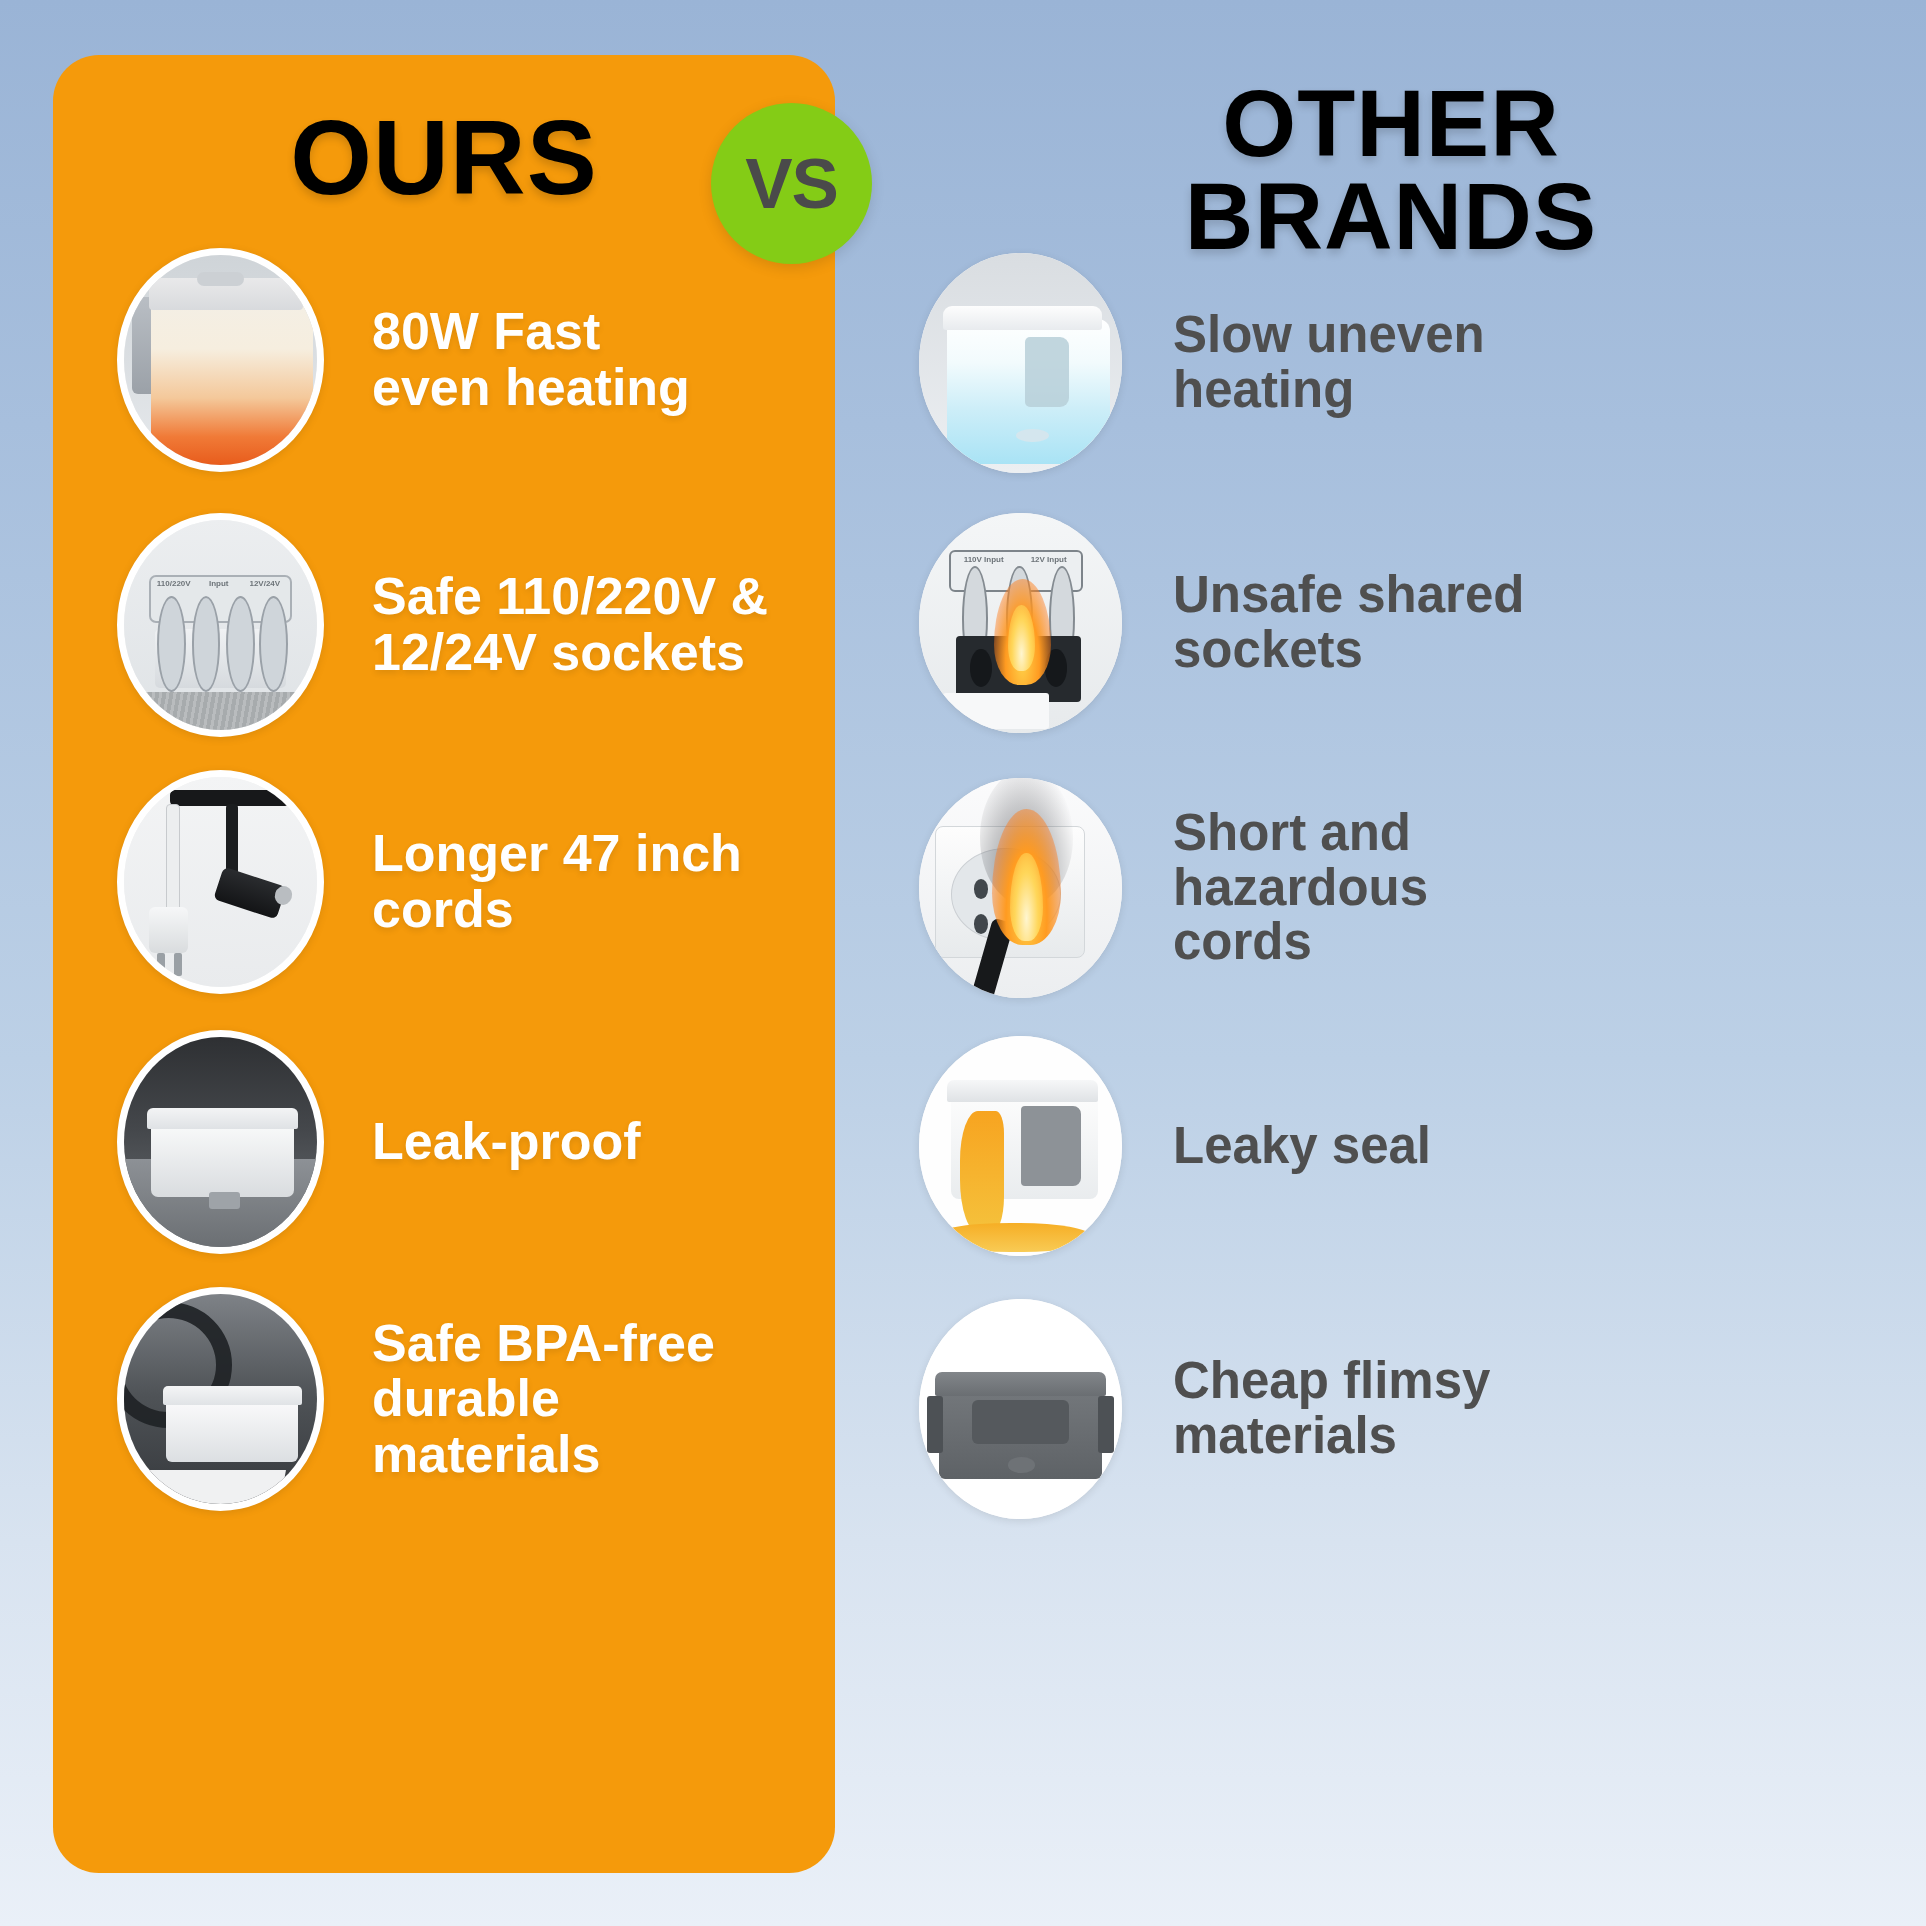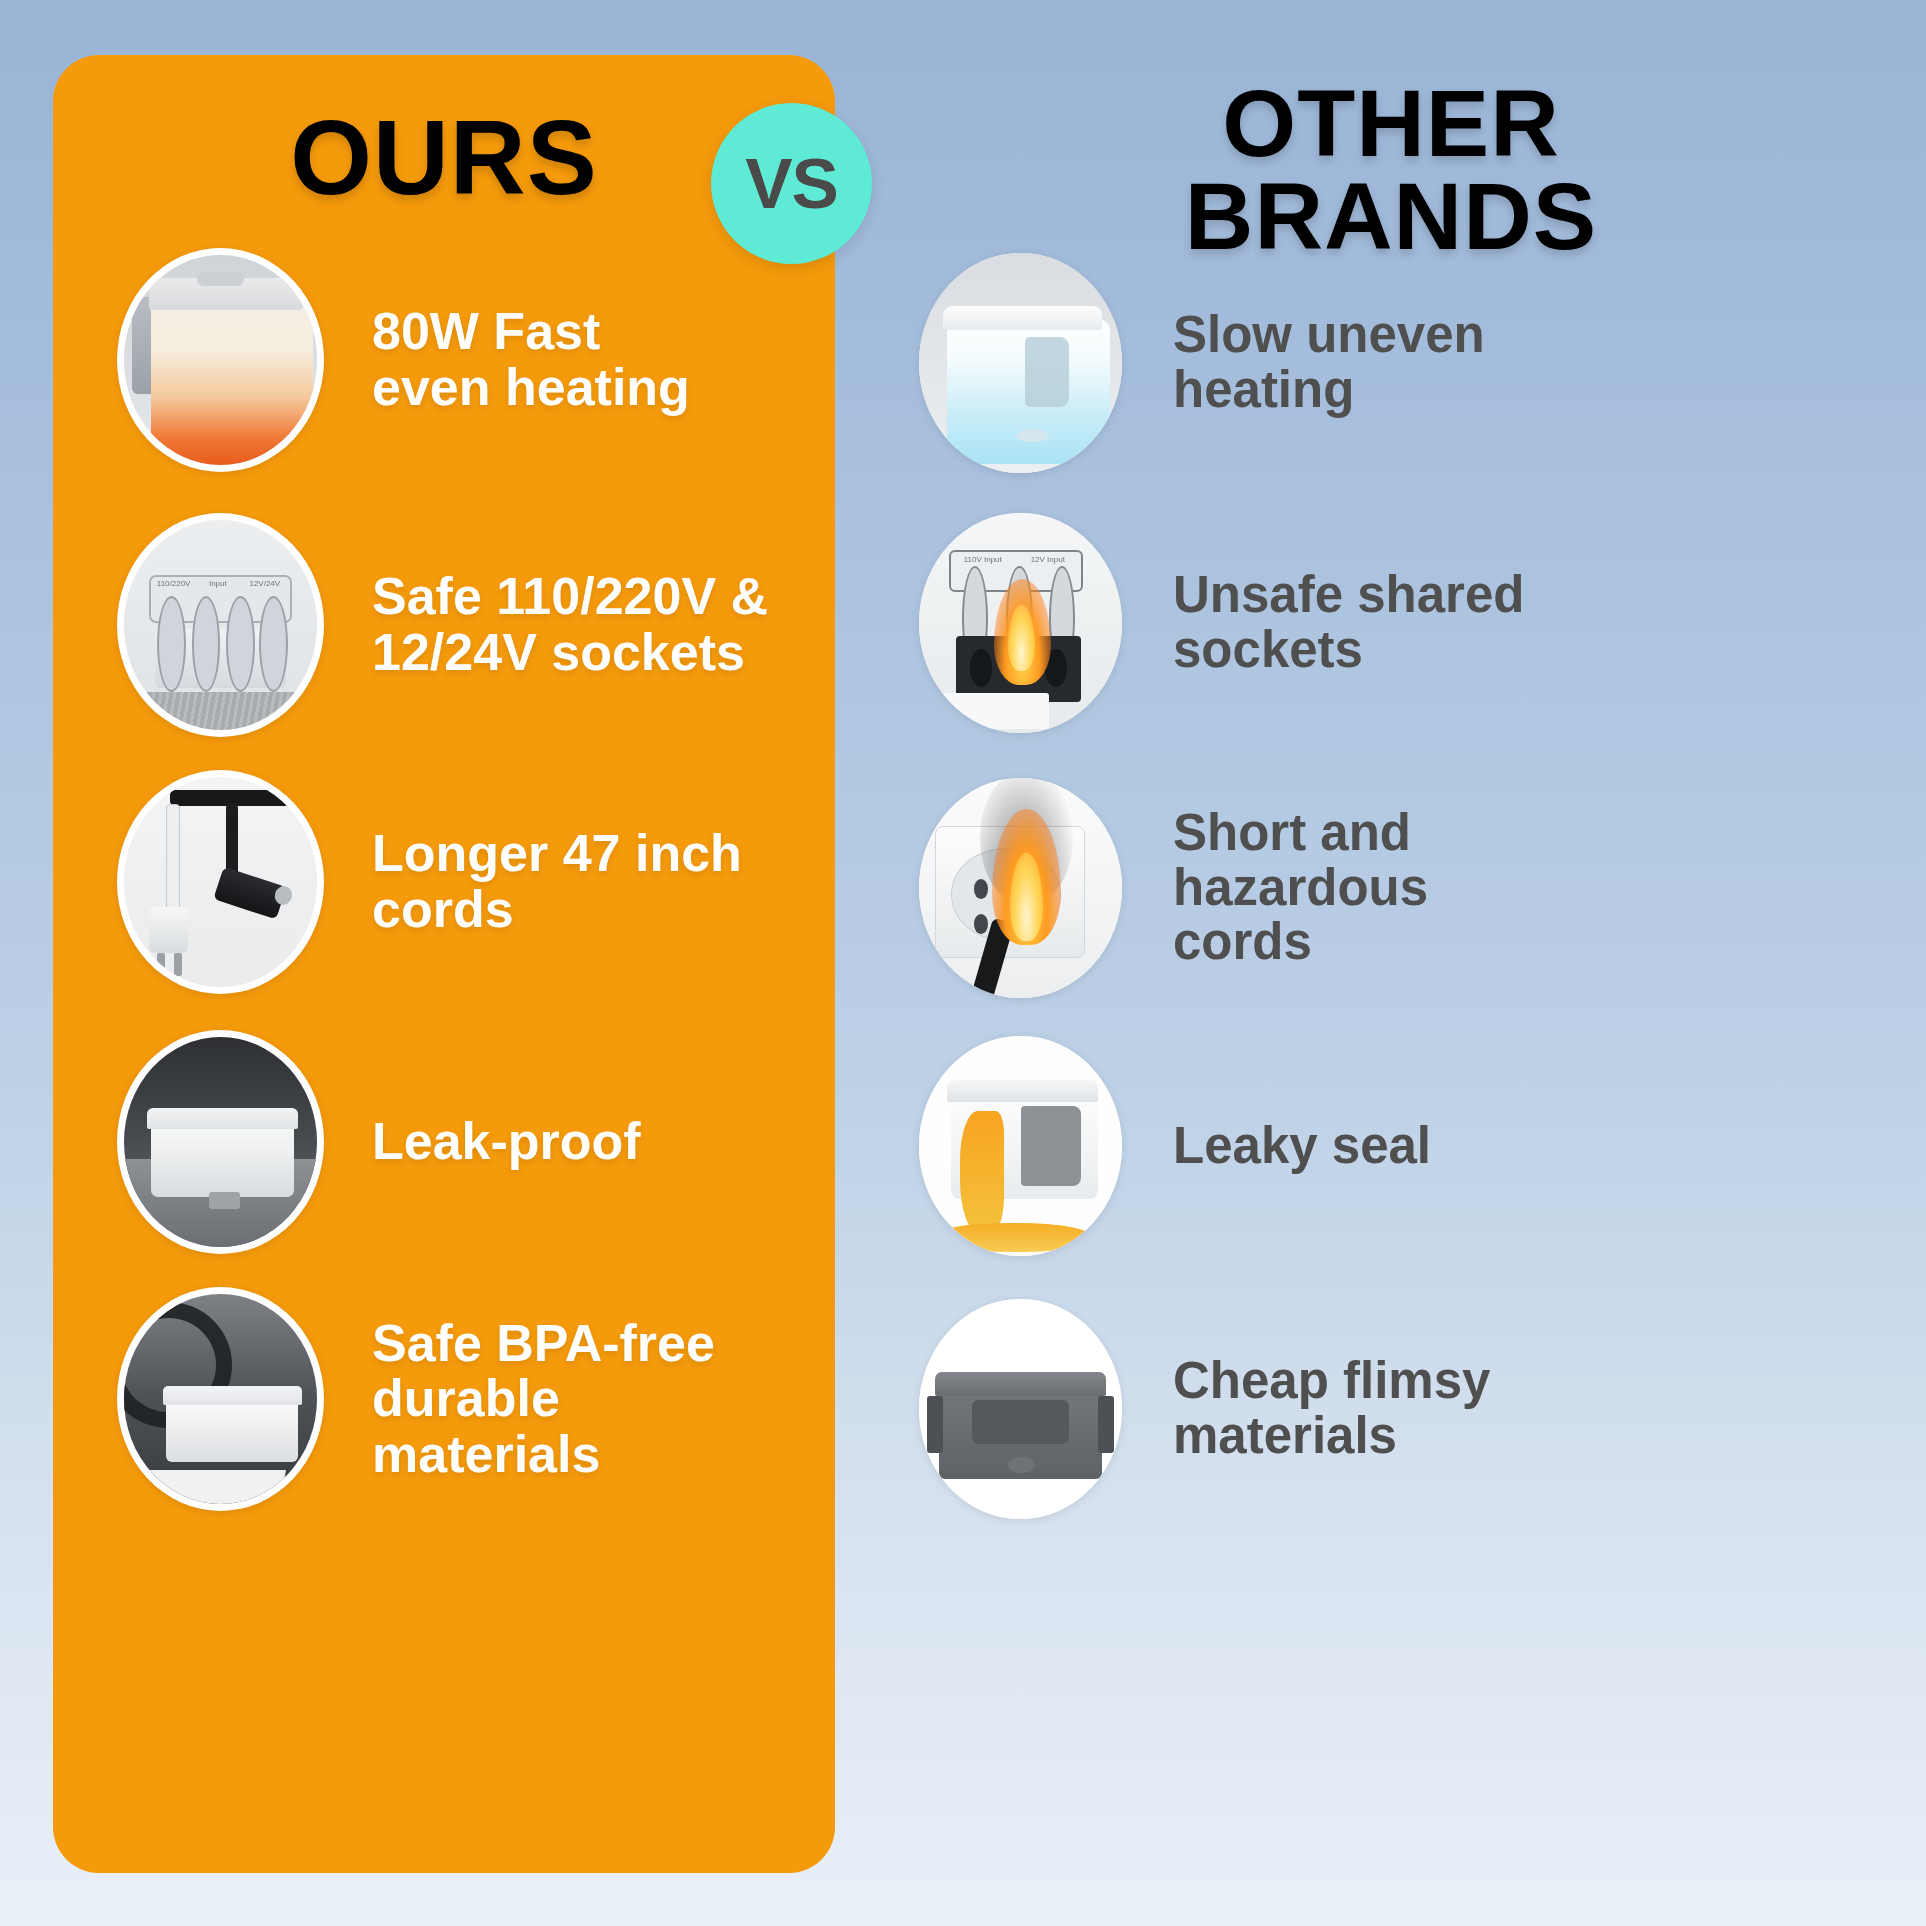--- a/index.html
+++ b/index.html
@@ -22,21 +22,21 @@
     text-shadow:0 5px 9px rgba(0,0,0,.16);
   }
   #ours-title{ left:53px; top:104px; width:782px; text-align:center;
     font-size:105px; line-height:1.02; }
   #other-title{ left:891px; top:77px; width:1000px; text-align:center;
     font-size:95px; line-height:0.98; }
 
   
   #vs-badge{
     position:absolute; left:711px; top:103px; width:161px; height:161px;
-    background:#5eead4; border-radius:50%;
+    background:#84cc16; border-radius:50%;
     display:flex; align-items:center; justify-content:center;
     box-shadow:0 4px 14px rgba(0,0,0,.12); z-index:6;
   }
   #vs-badge span{ font-size:71px; font-weight:bold; color:#4a4a4a; letter-spacing:-1px; }
 
   
   .row{ position:absolute; display:flex; align-items:center; }
   .row.left { left:117px; width:693px; }
   .row.right{ left:919px; width:980px; }
 
@@ -53,21 +53,21 @@
   .row.right .label{ color:#4f4f4f; font-size:51px; margin-left:51px; }
 
   
   #row-l1{ top:248px; } #row-r1{ top:253px; }
   #row-l2{ top:513px; } #row-r2{ top:513px; }
   #row-l3{ top:770px; } #row-r3{ top:778px; }
   #row-l4{ top:1030px;} #row-r4{ top:1036px;}
   #row-l5{ top:1287px;} #row-r5{ top:1299px;}
 
   
-  .art{ position:absolute; inset:0; }
+  .art{ position:absolute; inset:0;font-weight:bold; }
 
   
   .a-heat-bg{ position:absolute; inset:0; background:linear-gradient(#cfd4d8,#e6e9ec); }
   .a-heat-body{
     position:absolute; left:14%; top:16%; width:84%; height:84%;
     border-radius:16px 16px 10px 10px;
     background:linear-gradient(to bottom,#f3efe6 0%,#f6eedf 34%,#f4c89a 62%,#f07a37 84%,#e85c1c 100%);
   }
   .a-heat-lid{
     position:absolute; left:13%; top:11%; width:80%; height:15%;

